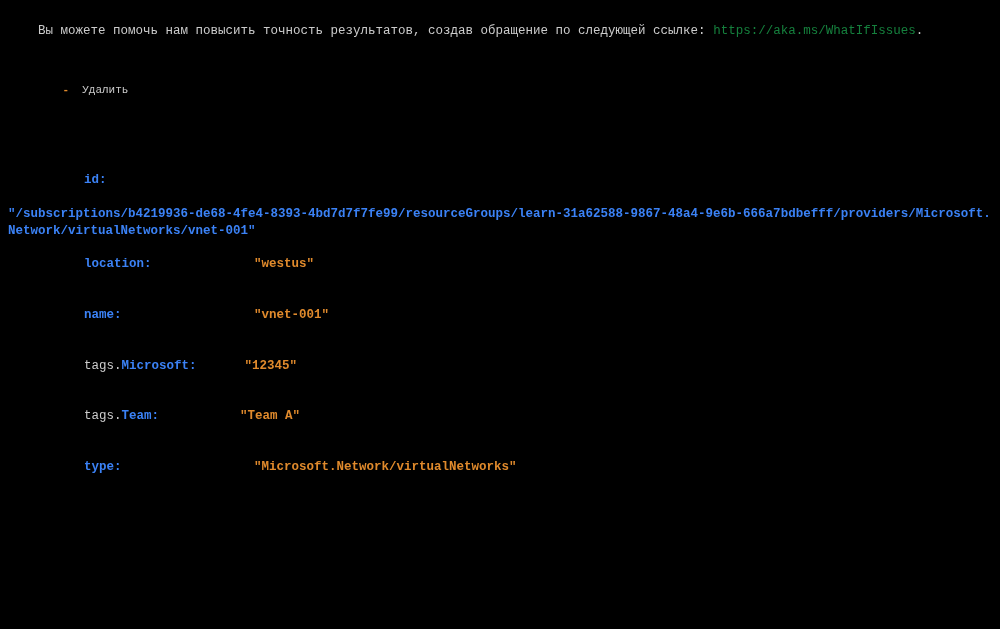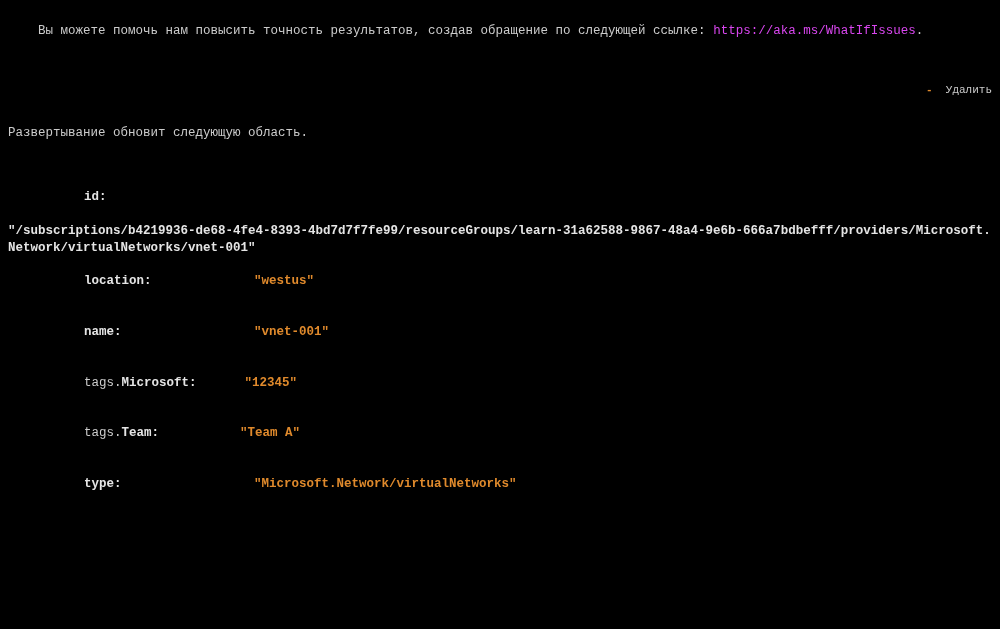--- a/index.html
+++ b/index.html
@@ -7,50 +7,49 @@
     padding: 0;
     background: #000;
     color: #ccc;
     font-family: Consolas, "Courier New", monospace;
     font-size: 12.5px;
     line-height: 1.35;
     width: 1000px;
   }
   .wrap { padding: 6px 8px 8px 8px; }
   .grey { color: #ccc; }
-  .orange { color: #e5e5e5; font-weight: bold; }
+  .orange { color: #3b82f6; font-weight: bold; }
   .val { color: #e08a2c; font-weight: bold; }
   .indent1 { padding-left: 28px; }
   .indent2 { padding-left: 46px; }
   .line { white-space: pre-wrap; word-break: break-all; }
   .dash { color: #e08a2c; font-weight: bold; }
-  .small { font-size: 11px; text-align: right; }
+  .small { font-size: 11px; }
   .lblcol { display: inline-block; min-width: 170px; }
   .sp { height: 12px; }
   .sp2 { height: 6px; }
-  .url { color: #d946ef; }
+  .url { color: #15803d; }
 </style>
 </head>
 <body>
 
 <div class="wrap">
 
   <div class="line grey">
     <span>Вы можете помочь нам повысить точность результатов, создав обращение по следующей ссылке: </span><span class="url">https://aka.ms/WhatIfIssues</span><span>.</span>
   </div>
 
   <div class="sp"></div>
 
   <div class="line indent1 small">
     <span class="dash">-</span>&nbsp;&nbsp;<span class="grey">Удалить</span>
   </div>
 
   <div class="sp"></div>
 
-  <div class="line grey">Развертывание обновит следующую область.</div>
 
   <div class="sp"></div>
 
 
   <div class="sp"></div>
 
 
   <div class="sp2"></div>
 
   <div class="line indent2">

